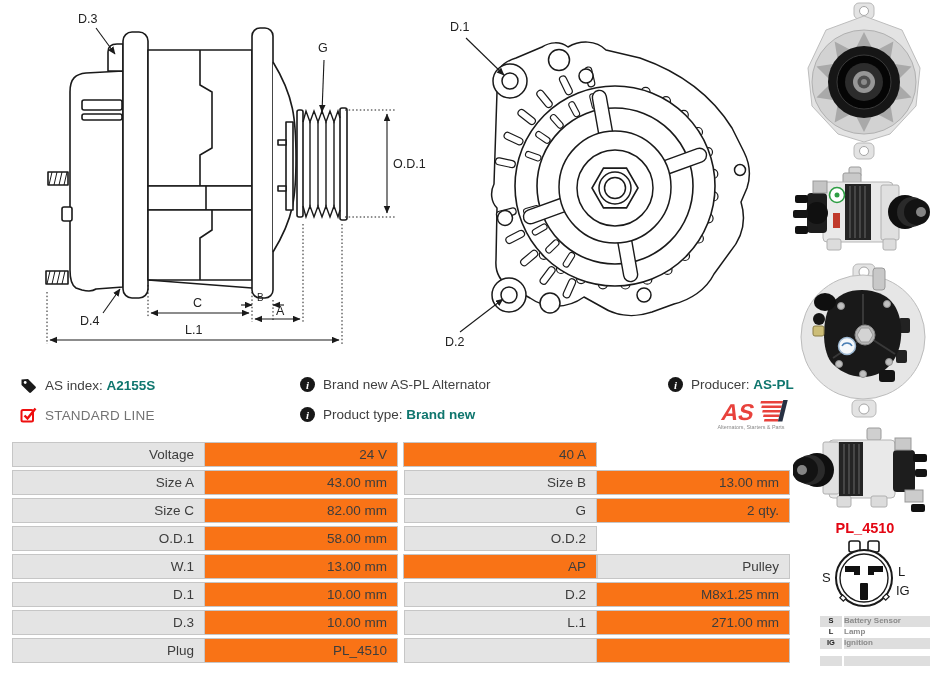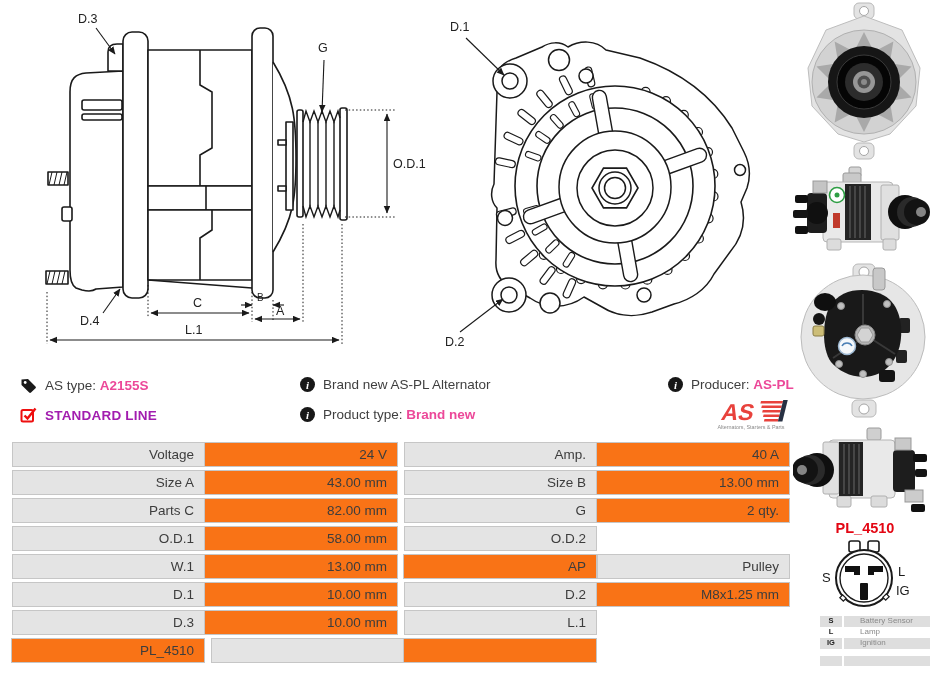--- a/index.html
+++ b/index.html
@@ -3,42 +3,42 @@
 <meta charset="utf-8">
 <style>
   html,body{margin:0;padding:0;background:#fff;}
   .page{position:relative;width:932px;height:676px;background:#fff;overflow:hidden;
         font-family:"Liberation Sans",sans-serif;color:#3d3d3d;}
   .abs{position:absolute;}
   svg text{font-family:"Liberation Sans",sans-serif;}
 
   
   .info-item{position:absolute;display:flex;align-items:center;gap:8px;font-size:13.5px;color:#3f3f3f;white-space:nowrap;}
-  .info-item b{color:#ec4899;}
+  .info-item b{color:#0f766e;}
   .i-icon{display:inline-flex;width:15px;height:15px;border-radius:50%;background:#171717;color:#fff;
           align-items:center;justify-content:center;font-family:"Liberation Serif",serif;
           font-style:italic;font-weight:bold;font-size:11px;flex:0 0 15px;}
-  .std{color:#a21caf;font-weight:bold;letter-spacing:.2px;}
+  .std{color:#737373;font-weight:normal;letter-spacing:.2px;}
 
   
   .spec{position:absolute;left:12px;top:442px;}
   .srow{display:flex;margin-bottom:3px;}
   .cell{box-sizing:border-box;height:25px;line-height:23px;border:1px solid #c6c6c6;
         font-size:13.5px;color:#3d3d3d;text-align:right;padding-right:10px;overflow:hidden;}
   .lab{background:#e4e4e4;width:193px;}
   .val{background:#f97316;width:194px;margin-left:-1px;}
   .gap6{width:6px;flex:0 0 6px;}
 
   
   .plug-title{position:absolute;left:795px;top:520px;width:140px;text-align:center;
               font-size:14.5px;font-weight:bold;color:#e30613;}
   .legend{position:absolute;left:820px;top:616px;width:110px;}
   .lrow{display:flex;height:10.5px;align-items:center;margin-bottom:.5px;}
   .lkey{width:22px;flex:0 0 22px;text-align:center;font-size:7.5px;font-weight:bold;color:#222;height:10.5px;line-height:10.5px;}
-  .lval{flex:1;font-size:8px;color:#8a8a8a;padding-left:16px;height:10.5px;line-height:10.5px;margin-left:2px;}
+  .lval{flex:1;font-size:8px;color:#8a8a8a;padding-left:0;height:10.5px;line-height:10.5px;margin-left:2px;font-weight:bold;}
   .lgray .lkey,.lgray .lval{background:#dedede;}
   .lwhite .lkey,.lwhite .lval{background:#ffffff;}
   .lempty{margin-top:7px;}
 </style>
 </head>
 <body>
 
 <div class="page">
 
   <svg class="abs" style="left:0;top:0" width="430" height="368" viewBox="0 0 430 368">
@@ -325,21 +325,21 @@
     <rect x="122" y="49" width="12" height="8" rx="2" fill="#151515"></rect>
     <rect x="118" y="84" width="14" height="8" rx="2" fill="#101010"></rect>
   </svg>
 
   <div class="info-item" style="left:20px;top:377px">
     <svg width="17" height="17" viewBox="0 0 17 17">
       <path d="M1.5,2.5 L8,2 L15.5,9.5 C16,10 16,10.8 15.5,11.3 L11,15.5 C10.5,16 9.7,16 9.2,15.5 L1.5,8 Z" fill="#1a1a1a"></path>
       <circle cx="5.2" cy="5.5" r="1.4" fill="#fff"></circle>
     </svg>
     <span>
-      <span>AS type:</span>
+      <span>AS index:</span>
       <b>A2155S</b>
     </span>
   </div>
 
   <div class="info-item" style="left:20px;top:407px">
     <svg width="17" height="16" viewBox="0 0 17 16">
       <rect x="1.5" y="3" width="11.5" height="11.5" rx="1.5" fill="none" stroke="#ee0f0f" stroke-width="2"></rect>
       <path d="M4.5,8.5 L7.5,11.5 L15.5,1.5" fill="none" stroke="#ee0f0f" stroke-width="2.4"></path>
     </svg>
     <span class="std">STANDARD LINE</span>
@@ -377,32 +377,31 @@
       <rect x="74" y="3" width="4.5" height="21.6" fill="#273043"></rect>
     </g>
     <text x="41" y="32" font-size="5.4" fill="#8a8a8a" text-anchor="middle">Alternators, Starters &amp; Parts</text>
   </svg>
 
   <div class="spec">
     <div class="srow">
       <div class="cell lab">Voltage</div>
       <div class="cell val">24 V</div>
       <div class="gap6"></div>
-      <div class="cell lab">Amp.</div>
       <div class="cell val">40 A</div>
     </div>
     <div class="srow">
       <div class="cell lab">Size A</div>
       <div class="cell val">43.00 mm</div>
       <div class="gap6"></div>
       <div class="cell lab">Size B</div>
       <div class="cell val">13.00 mm</div>
     </div>
     <div class="srow">
-      <div class="cell lab">Parts C</div>
+      <div class="cell lab">Size C</div>
       <div class="cell val">82.00 mm</div>
       <div class="gap6"></div>
       <div class="cell lab">G</div>
       <div class="cell val">2 qty.</div>
     </div>
     <div class="srow">
       <div class="cell lab">O.D.1</div>
       <div class="cell val">58.00 mm</div>
       <div class="gap6"></div>
       <div class="cell lab">O.D.2</div>
@@ -419,22 +418,24 @@
       <div class="cell val">10.00 mm</div>
       <div class="gap6"></div>
       <div class="cell lab">D.2</div>
       <div class="cell val">M8x1.25 mm</div>
     </div>
     <div class="srow">
       <div class="cell lab">D.3</div>
       <div class="cell val">10.00 mm</div>
       <div class="gap6"></div>
       <div class="cell lab">L.1</div>
-    </div>
-    <div class="srow">
+      <div class="cell val">271.00 mm</div>
+    </div>
+    <div class="srow">
+      <div class="cell lab">Plug</div>
       <div class="cell val">PL_4510</div>
       <div class="gap6"></div>
       <div class="cell lab"></div>
       <div class="cell val"></div>
     </div>
   </div>
 
   <div class="plug-title">PL_4510</div>
 
   <svg class="abs" style="left:818px;top:538px" width="94" height="76" viewBox="0 0 94 76">

